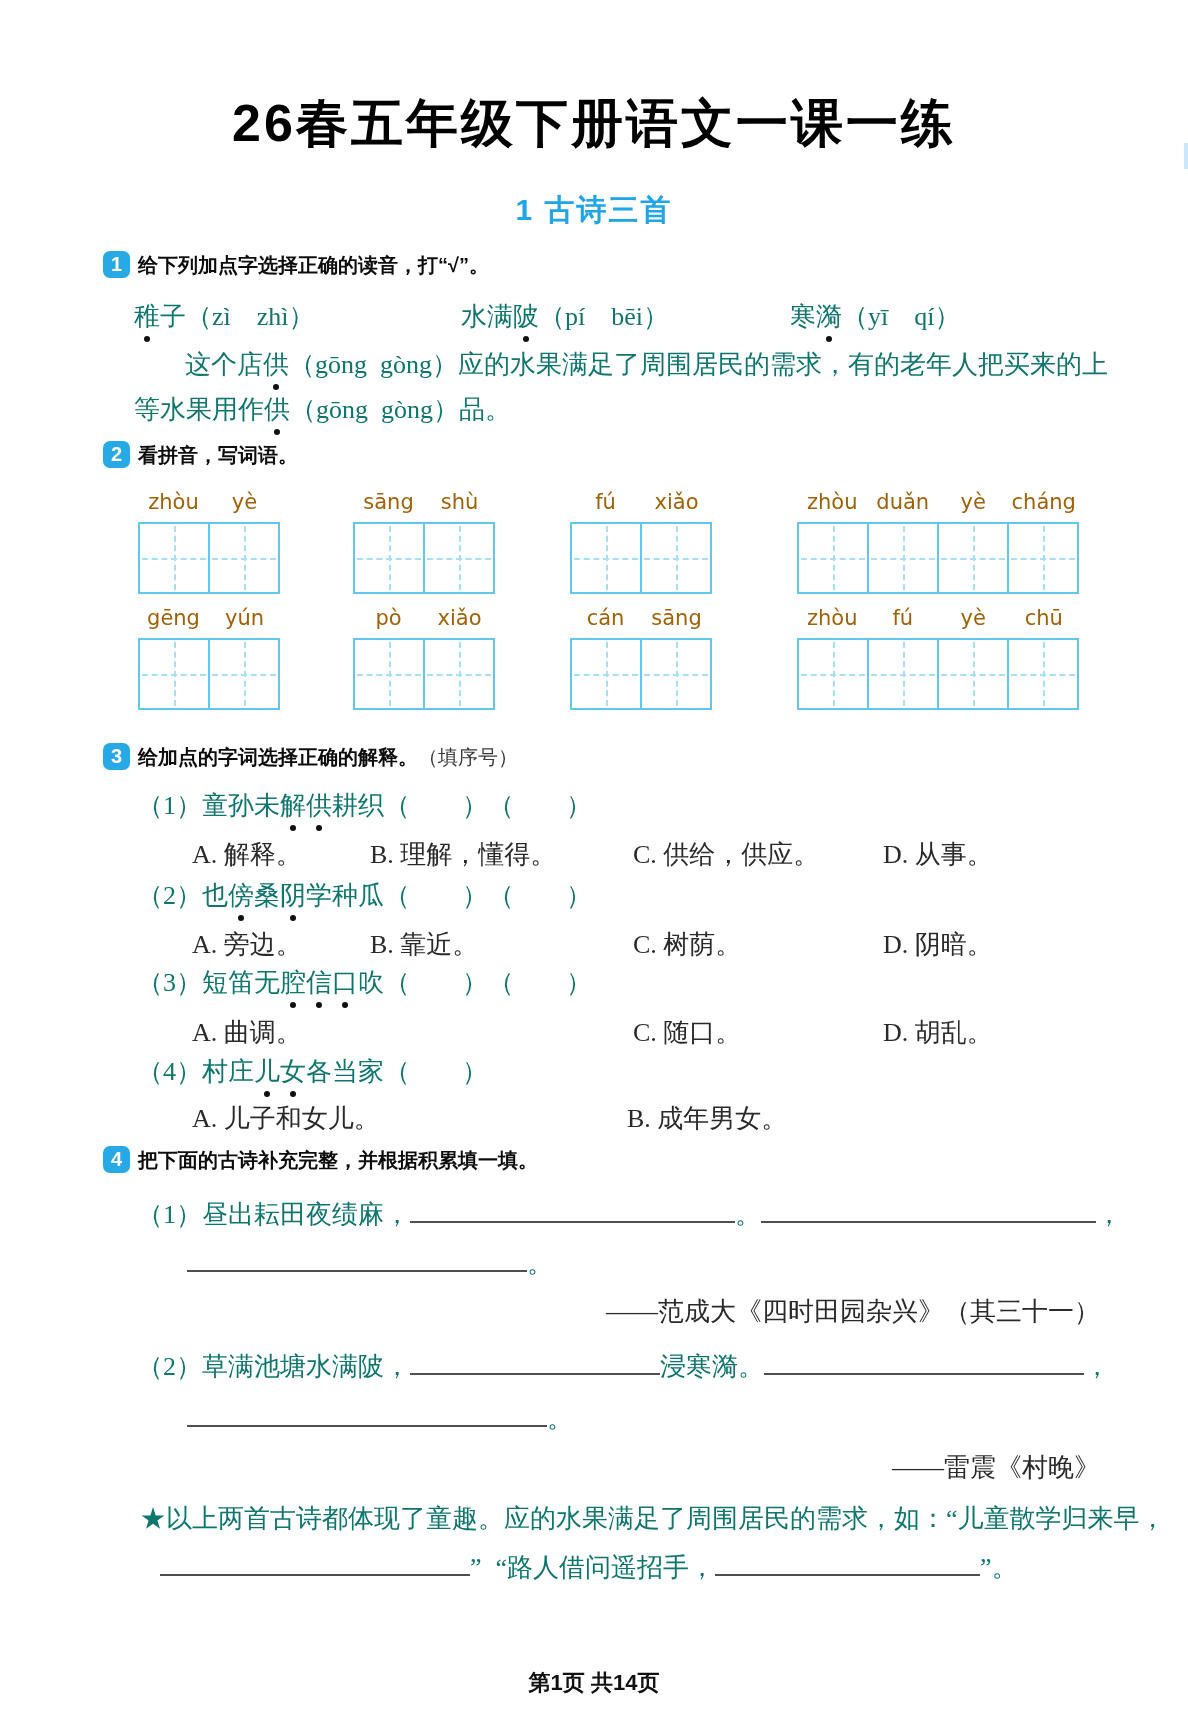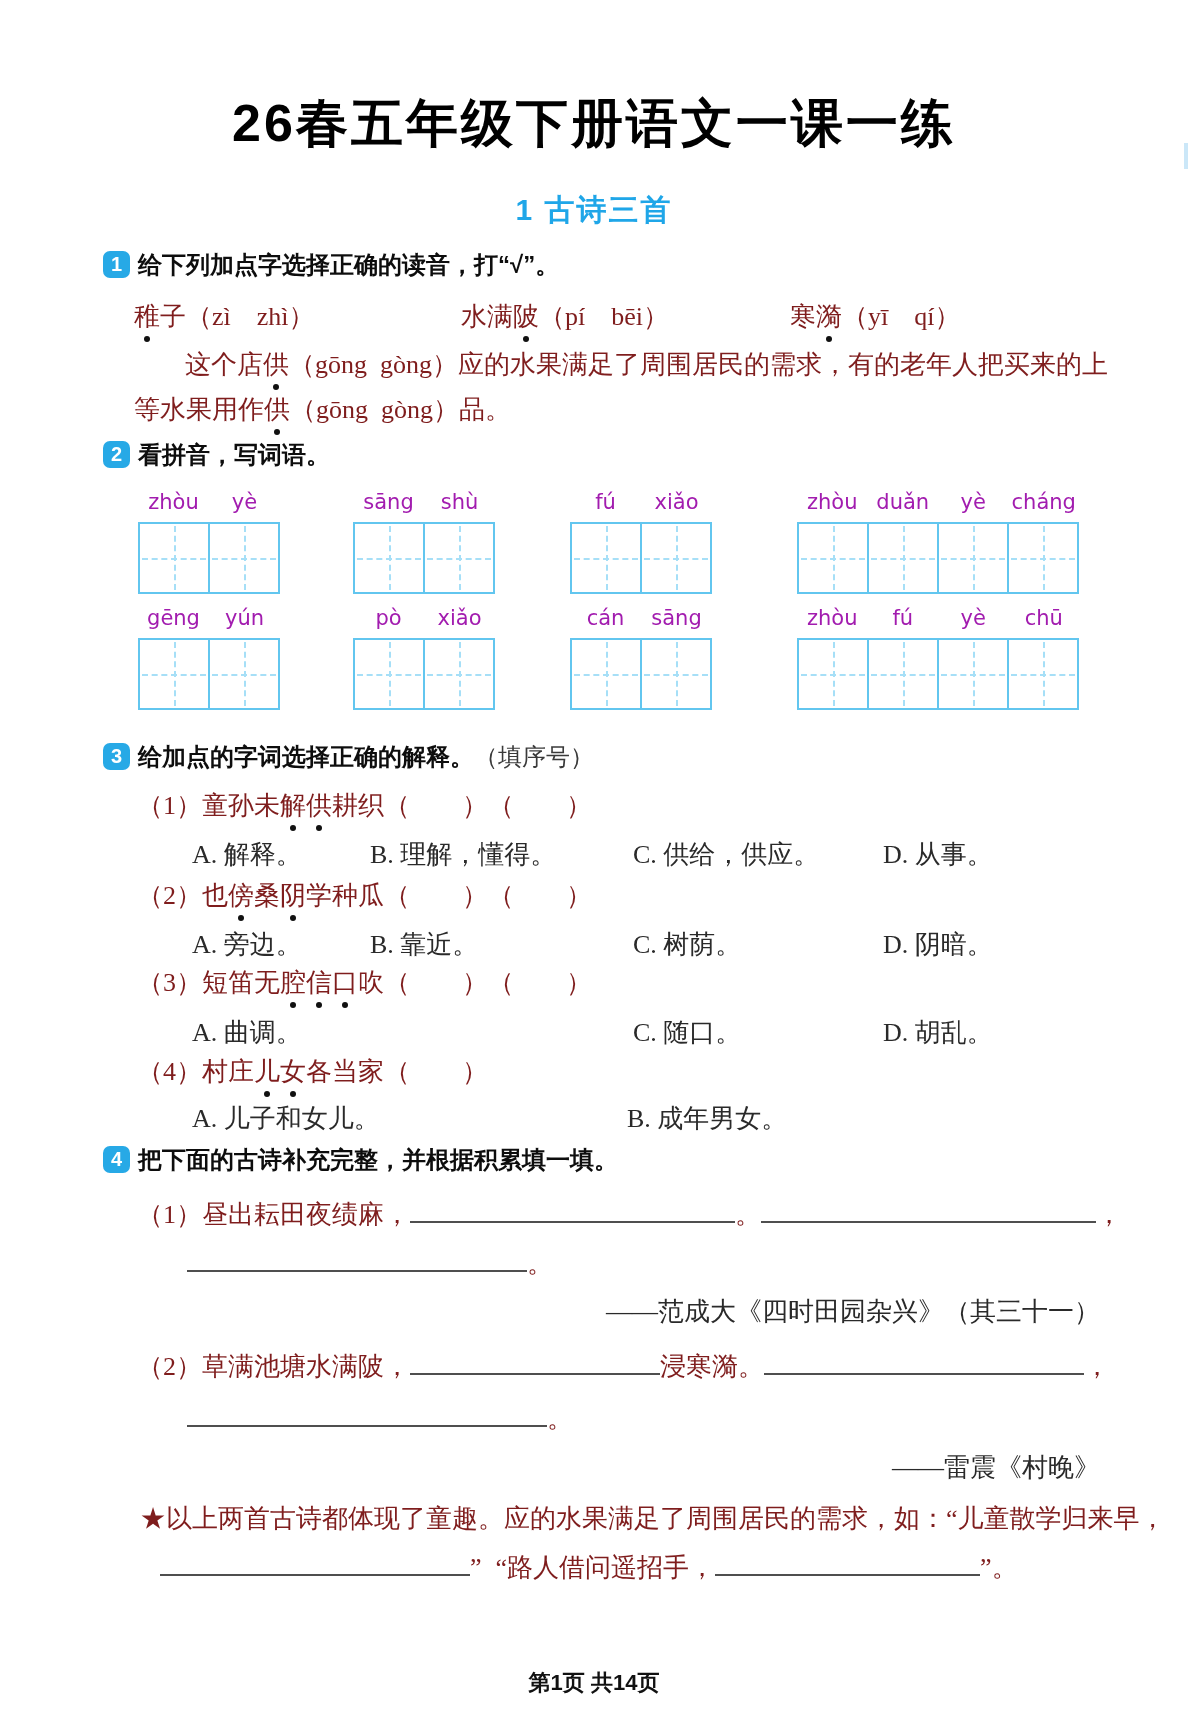--- a/index.html
+++ b/index.html
@@ -20,44 +20,44 @@
     font-size:30px;letter-spacing:2px;color:#1fa6e8;
   }
   
   .badge{
     width:27px;height:27px;background:#27a9e6;border-radius:7px;
     color:#fff;font-family:"Liberation Sans",sans-serif;font-weight:700;
     font-size:20px;display:flex;align-items:center;justify-content:center;
   }
   .qheader{
     font-family:"Liberation Sans",sans-serif;font-weight:700;
-    font-size:24px;color:#0d0d0d;line-height:30px;white-space:nowrap;
+    font-size:20px;color:#0d0d0d;line-height:30px;white-space:nowrap;
   }
   .qnote{font-family:"Liberation Serif",serif;font-weight:400;color:#3a3a3a;}
   
-  .t{font-size:26px;line-height:32px;white-space:nowrap;color:#7f1d1d;}
+  .t{font-size:26px;line-height:32px;white-space:nowrap;color:#0f766e;}
   .dot-char{position:relative;display:inline-block;}
   .dot-char::after{
     content:"";position:absolute;left:50%;margin-left:-3px;bottom:-9px;
     width:6px;height:6px;border-radius:50%;background:#111;
   }
   
   .bl{display:inline-block;height:1.02em;border-bottom:2px solid #4f4f4f;}
   .b250{width:250px;}.b265{width:265px;}.b310{width:310px;}
   .b320{width:320px;}.b325{width:325px;}.b335{width:335px;}
   .b340{width:340px;}.b360{width:360px;}
   .gapL{margin-left:14px;}
   
   .optrow{left:0;top:0;width:980px;height:34px;}
   .opt{position:absolute;font-size:26px;white-space:nowrap;}
   .oA{left:192px;}.oB{left:370px;}.oC{left:633px;}.oD{left:883px;}.oB2{left:627px;}
   
   .grid-group{position:absolute;}
   .pinyin-row{display:flex;height:32px;align-items:flex-start;
-    font-family:"DejaVu Sans",sans-serif;font-size:21px;color:#a21caf;}
+    font-family:"DejaVu Sans",sans-serif;font-size:21px;color:#a16207;}
   .pinyin-syl{flex:1;text-align:center;}
   .grid-box{display:flex;border:2px solid #62c6ef;background:#fff;}
   .grid-cell{width:68px;height:68px;position:relative;border-right:2px solid #62c6ef;}
   .grid-cell:last-child{border-right:none;}
   .grid-cell::before{content:"";position:absolute;left:50%;top:2px;bottom:2px;border-left:2px dashed #a6dff7;}
   .grid-cell::after{content:"";position:absolute;top:50%;left:2px;right:2px;border-top:2px dashed #a6dff7;}
   .r1{top:490px;}.r2{top:606px;}
   .c1{left:138px;width:142px;}.c2{left:353px;width:142px;}
   .c3{left:570px;width:142px;}.c4{left:797px;width:282px;}
   

